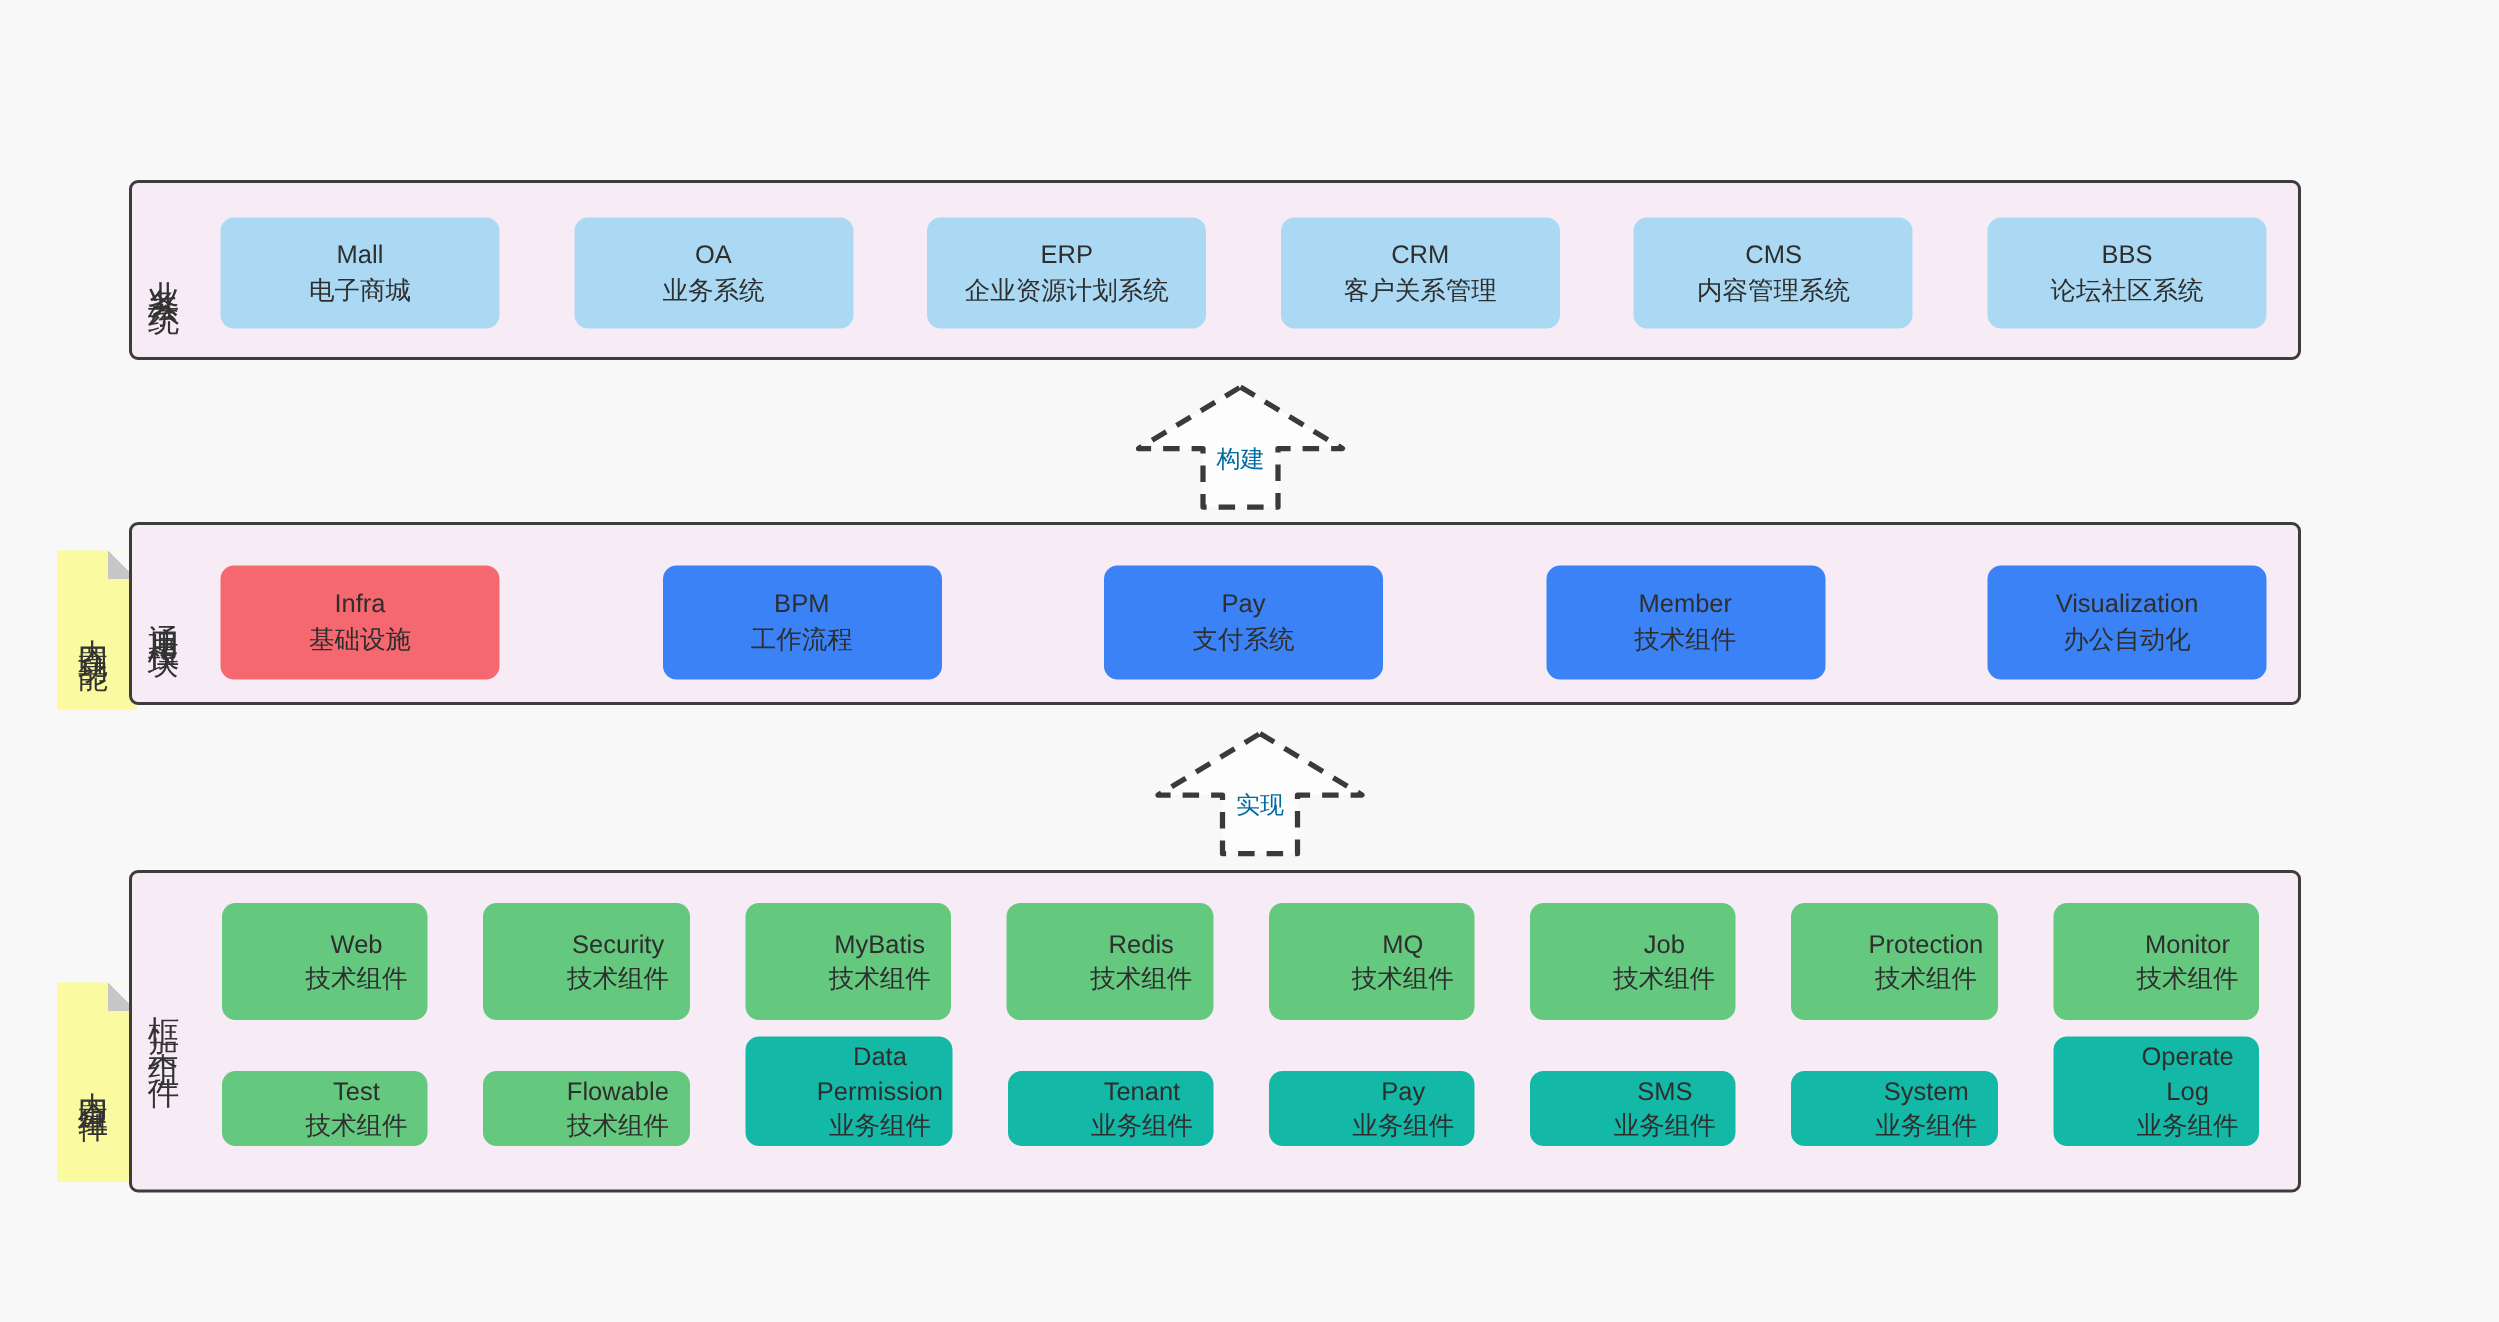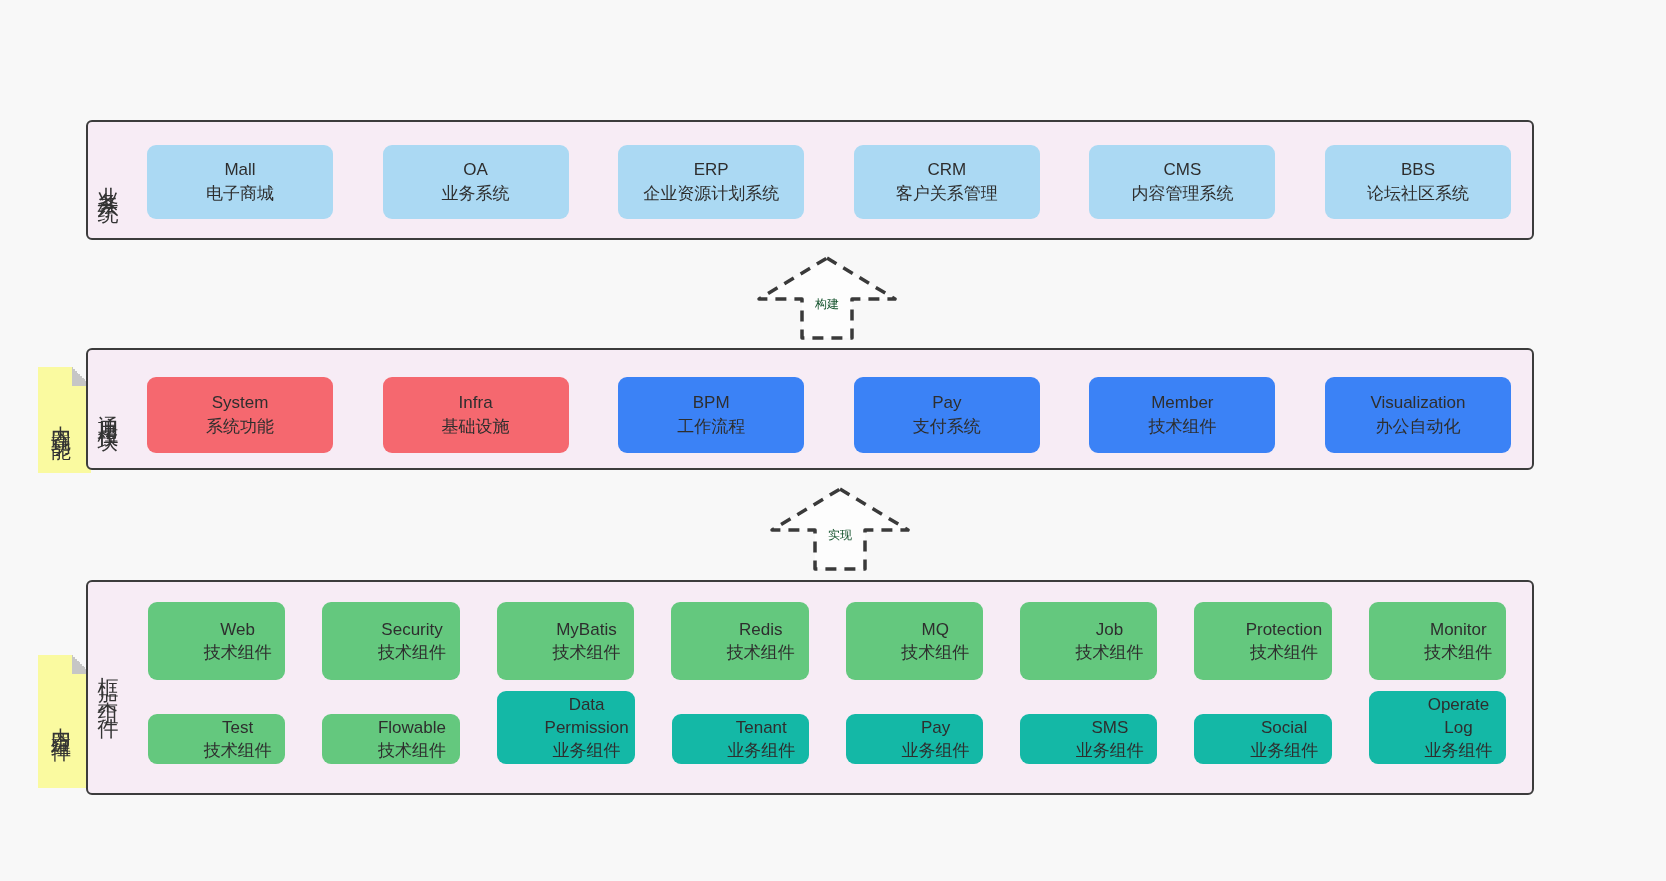--- a/index.html
+++ b/index.html
@@ -86,21 +86,21 @@
   }
 
   
   .arrow{position:absolute;width:144px;height:86px;z-index:2;}
   #arrow-build{left:755px;top:255px;}
   #arrow-impl{left:768px;top:486px;font-family:Liberation Serif, serif;}
   .arrow svg{display:block;width:144px;height:86px;}
   .arrow .lbl{
     position:absolute;left:50%;top:41px;
     transform:translateX(-50%);
-    font-size:12px;color:#14532d;
+    font-size:16px;color:#0369a1;
     background:#fdfdfd;
     padding:0 2px;
     white-space:nowrap;
   }
 </style>
 </head>
 <body>
 
 <div id="canvas">
 
@@ -142,24 +142,20 @@
   </div>
 
   <div class="sticky" id="sticky-modules">
     <div class="fold"></div>
     <div class="txt">内置功能</div>
   </div>
   <div class="section" id="sec-modules">
     <div class="v-label">通用模块</div>
     <div class="box-row">
       <div class="box red w186">
-        <span>System</span>
-        <span>系统功能</span>
-      </div>
-      <div class="box red w186">
         <span>Infra</span>
         <span>基础设施</span>
       </div>
       <div class="box pink w186">
         <span>BPM</span>
         <span>工作流程</span>
       </div>
       <div class="box pink w186">
         <span>Pay</span>
         <span>支付系统</span>
@@ -243,21 +239,21 @@
       </div>
       <div class="box lightgreen">
         <span>Pay</span>
         <span>业务组件</span>
       </div>
       <div class="box lightgreen">
         <span>SMS</span>
         <span>业务组件</span>
       </div>
       <div class="box lightgreen">
-        <span>Social</span>
+        <span>System</span>
         <span>业务组件</span>
       </div>
       <div class="box lightgreen">
         <span>Operate Log</span>
         <span>业务组件</span>
       </div>
     </div>
   </div>
 
 </div>

